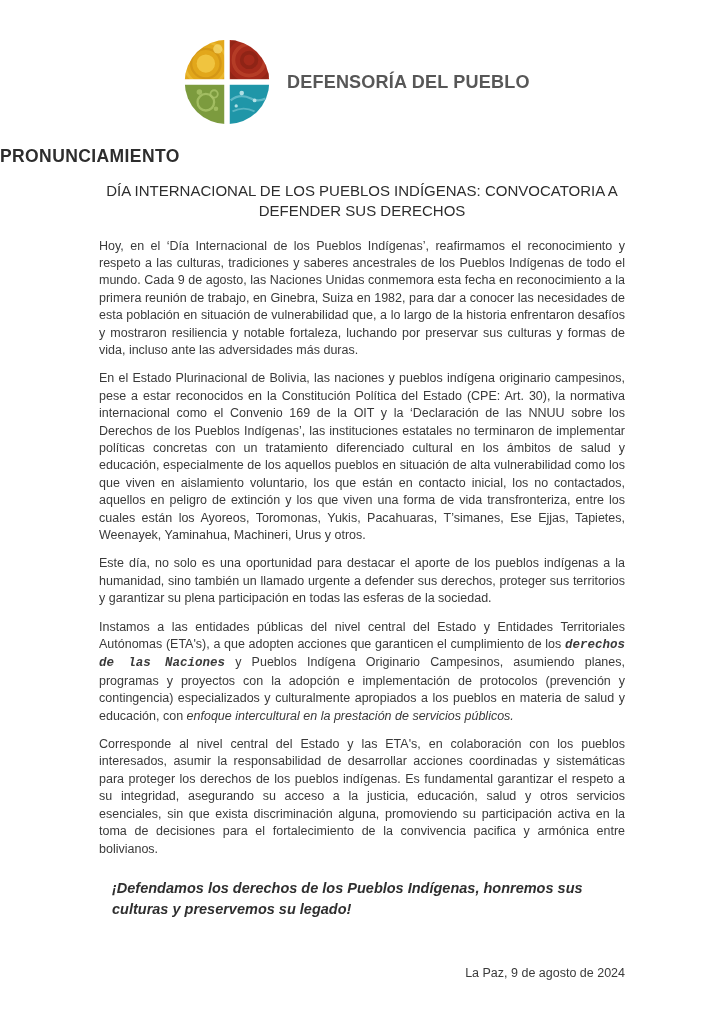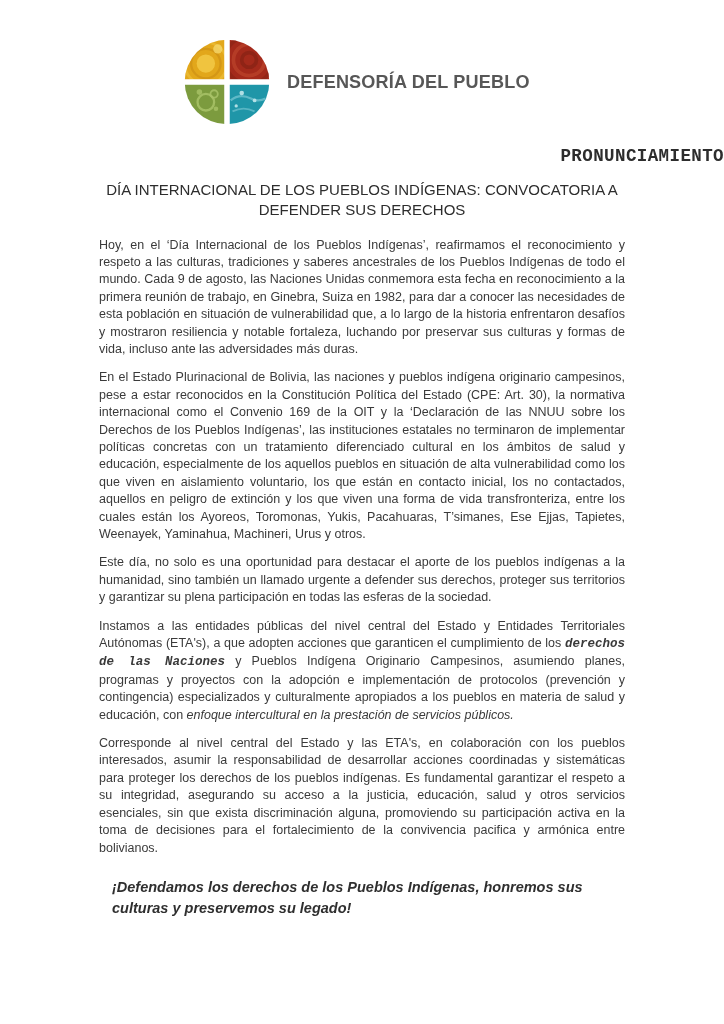--- a/index.html
+++ b/index.html
@@ -46,27 +46,26 @@
     margin-top: 3px;
     padding-top: 3px;
     border-top: 1px solid #e2e2e2;
     font-size: 8.5px;
     letter-spacing: 3.1px;
     color: #b9b9b9;
     white-space: nowrap;
   }
   
   .doc-title {
-    text-align: right;
+    text-align: left;
     font-size: 17.5px;
     font-weight: bold;
     color: #2d2d2d;
     letter-spacing: 0.4px;
     margin: 0 0 14px 0;
-    font-family: Liberation Mono, monospace;
   }
   .doc-subtitle {
     text-align: center;
     font-size: 15px;
     font-weight: normal;
     color: #2d2d2d;
     line-height: 1.35;
     margin: 0 auto 16px auto;
     width: 560px;
   }
@@ -171,14 +170,15 @@
   <div class="body-text">
     <p><span class="run regular">Hoy, en el ‘Día Internacional de los Pueblos Indígenas’, reafirmamos el reconocimiento y respeto a las culturas, tradiciones y saberes ancestrales de los Pueblos Indígenas de todo el mundo. Cada 9 de agosto, las Naciones Unidas conmemora esta fecha en reconocimiento a la primera reunión de trabajo, en Ginebra, Suiza en 1982, para dar a conocer las necesidades de esta población en situación de vulnerabilidad que, a lo largo de la historia enfrentaron desafíos y mostraron resiliencia y notable fortaleza, luchando por preservar sus culturas y formas de vida, incluso ante las adversidades más duras.</span></p>
     <p><span class="run regular">En el Estado Plurinacional de Bolivia, las naciones y pueblos indígena originario campesinos, pese a estar reconocidos en la Constitución Política del Estado (CPE: Art. 30), la normativa internacional como el Convenio 169 de la OIT y la ‘Declaración de las NNUU sobre los Derechos de los Pueblos Indígenas’, las instituciones estatales no terminaron de implementar políticas concretas con un tratamiento diferenciado cultural en los ámbitos de salud y educación, especialmente de los aquellos pueblos en situación de alta vulnerabilidad como los que viven en aislamiento voluntario, los que están en contacto inicial, los no contactados, aquellos en peligro de extinción y los que viven una forma de vida transfronteriza, entre los cuales están los Ayoreos, Toromonas, Yukis, Pacahuaras, T’simanes, Ese Ejjas, Tapietes, Weenayek, Yaminahua, Machineri, Urus y otros.</span></p>
     <p><span class="run regular">Este día, no solo es una oportunidad para destacar el aporte de los pueblos indígenas a la humanidad, sino también un llamado urgente a defender sus derechos, proteger sus territorios y garantizar su plena participación en todas las esferas de la sociedad.</span></p>
     <p><span class="run bold">Instamos a las entidades públicas del nivel central del Estado y Entidades Territoriales Autónomas (ETA's), a que adopten acciones que garanticen el cumplimiento de los </span><span class="run bold-italic">derechos de las Naciones</span><span class="run bold"> y Pueblos Indígena Originario Campesinos, asumiendo planes, programas y proyectos con la adopción e implementación de protocolos (prevención y contingencia) especializados y culturalmente apropiados</span><span class="run regular"> a los pueblos en materia de salud y educación, con </span><span class="run italic">enfoque intercultural en la prestación de servicios públicos.</span></p>
     <p><span class="run bold">Corresponde al nivel central del Estado y las ETA's, en colaboración con los pueblos interesados, asumir la responsabilidad de desarrollar acciones coordinadas y sistemáticas para proteger los derechos de los pueblos indígenas.</span><span class="run regular"> Es fundamental garantizar el respeto a su integridad, asegurando su acceso a la justicia, educación, salud y otros servicios esenciales, sin que exista discriminación alguna, promoviendo su participación activa en la toma de decisiones para el fortalecimiento de la convivencia pacifica y armónica entre bolivianos.</span></p>
   </div>
 
   <div class="closing-slogan">¡Defendamos los derechos de los Pueblos Indígenas, honremos sus culturas y preservemos su legado!</div>
 
+  <div class="dateline">La Paz, 9 de agosto de 2024</div>
 
 </div>
 
 </body></html>

